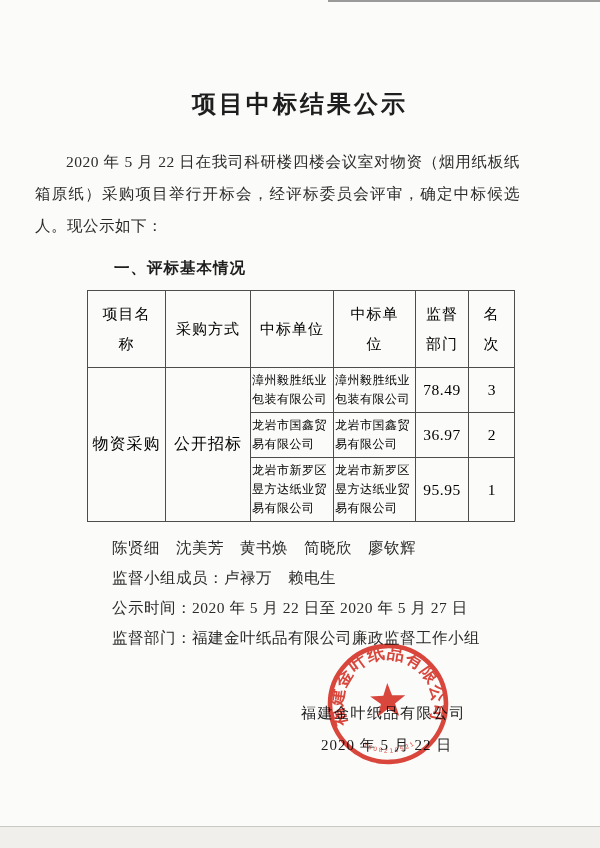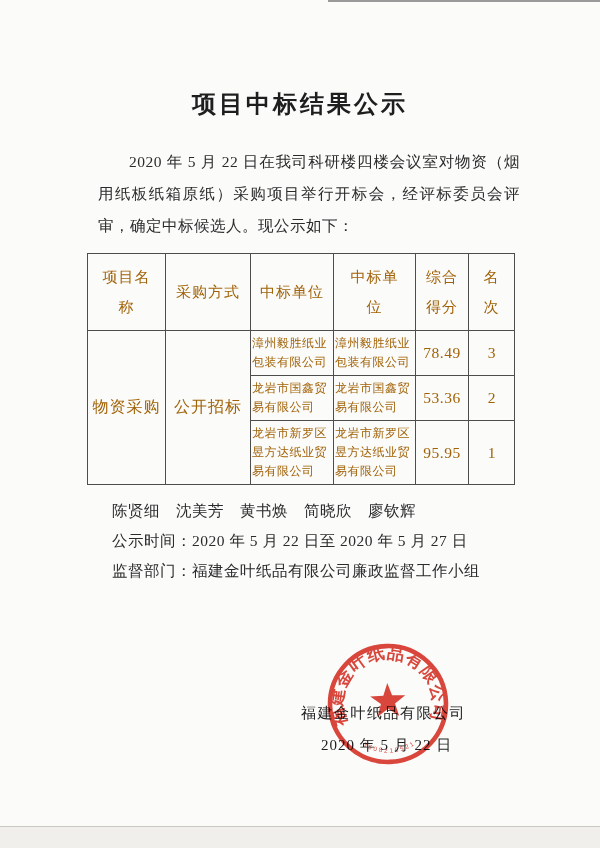--- a/index.html
+++ b/index.html
@@ -26,21 +26,21 @@
     padding-top:88px;
     text-align:center;
     font-family:"Liberation Sans","DejaVu Sans",sans-serif;
     font-weight:bold;
     font-size:24px;
     letter-spacing:3px;
     color:#1e1e1e;
   }
 
   .intro{
-    margin:26px 80px 0 98px;
+    margin:26px 80px 0 35px;
     font-size:15.5px;
     line-height:32px;
     text-align:justify;
     text-indent:2em;
     letter-spacing:.5px;
   }
 
   .sec-heading{
     margin:16px 0 0 114px;
     font-family:"Liberation Sans","DejaVu Sans",sans-serif;
@@ -48,21 +48,21 @@
     font-size:15.5px;
     letter-spacing:1px;
     color:#1e1e1e;
   }
 
   table.bid-table{
     margin:11px 0 0 87px;
     border-collapse:collapse;
     table-layout:fixed;
     width:427px;
-    color:#a16207;
+    color:#000000;
   }
   .bid-table th,.bid-table td{
     border:1.5px solid #4d4d4d;
     text-align:center;
     vertical-align:middle;
     padding:0;
   }
   .bid-table th{
     height:76px;
     font-weight:normal;
@@ -116,65 +116,67 @@
 <body>
 
 <div class="page">
 
   <div class="scan-top-line"></div>
 
   <div class="doc-title">项目中标结果公示</div>
 
   <p class="intro">2020 年 5 月 22 日在我司科研楼四楼会议室对物资（烟用纸板纸箱原纸）采购项目举行开标会，经评标委员会评审，确定中标候选人。现公示如下：</p>
 
+  <div class="sec-heading">一、评标基本情况</div>
 
   <table class="bid-table">
     <colgroup>
       <col style="width:78px">
         <col style="width:85px">
         <col style="width:83px">
       <col style="width:82px">
         <col style="width:53px">
         <col style="width:46px">
     </colgroup>
     <tbody>
         <tr>
       <th>项目名称</th>
       <th>采购方式</th>
       <th>中标单位</th>
       <th>中标单位</th>
-      <th>综合得分</th>
+      <th>监督部门</th>
       <th>名次</th>
     </tr>
     <tr class="row-h1">
       <td class="span-cell" rowspan="3">物资采购</td>
       <td class="span-cell" rowspan="3">公开招标</td>
       <td class="company">漳州毅胜纸业包装有限公司</td>
       <td class="company">漳州毅胜纸业包装有限公司</td>
       <td class="score">78.49</td>
       <td class="rank">3</td>
     </tr>
     <tr class="row-h2">
       <td class="company">龙岩市国鑫贸易有限公司</td>
       <td class="company">龙岩市国鑫贸易有限公司</td>
-      <td class="score">53.36</td>
+      <td class="score">36.97</td>
       <td class="rank">2</td>
     </tr>
     <tr class="row-h3">
       <td class="company">龙岩市新罗区昱方达纸业贸易有限公司</td>
       <td class="company">龙岩市新罗区昱方达纸业贸易有限公司</td>
       <td class="score">95.95</td>
       <td class="rank">1</td>
     </tr>
   </tbody>
     </table>
 
 
   <div class="info-block">
     <div class="info-line">陈贤细　沈美芳　黄书焕　简晓欣　廖钦辉</div>
+    <div class="info-line">监督小组成员：卢禄万　赖电生</div>
     <div class="info-line">公示时间：2020 年 5 月 22 日至 2020 年 5 月 27 日</div>
     <div class="info-line">监督部门：福建金叶纸品有限公司廉政监督工作小组</div>
   </div>
 
   <div class="signature-company">福建金叶纸品有限公司</div>
   <div class="signature-date">2020 年 5 月 22 日</div>
 
   <svg class="seal" viewBox="0 0 150 150">
     <circle cx="75" cy="75" r="69" fill="none" stroke="#d9372c" stroke-width="5.5"></circle>
     <polygon fill="#d9372c" points="75,50 69.8,64.9 54.1,65.2 66.6,74.7 62.1,89.8 75,80.8 87.9,89.8 83.4,74.7 95.9,65.2 80.2,64.9"></polygon>

